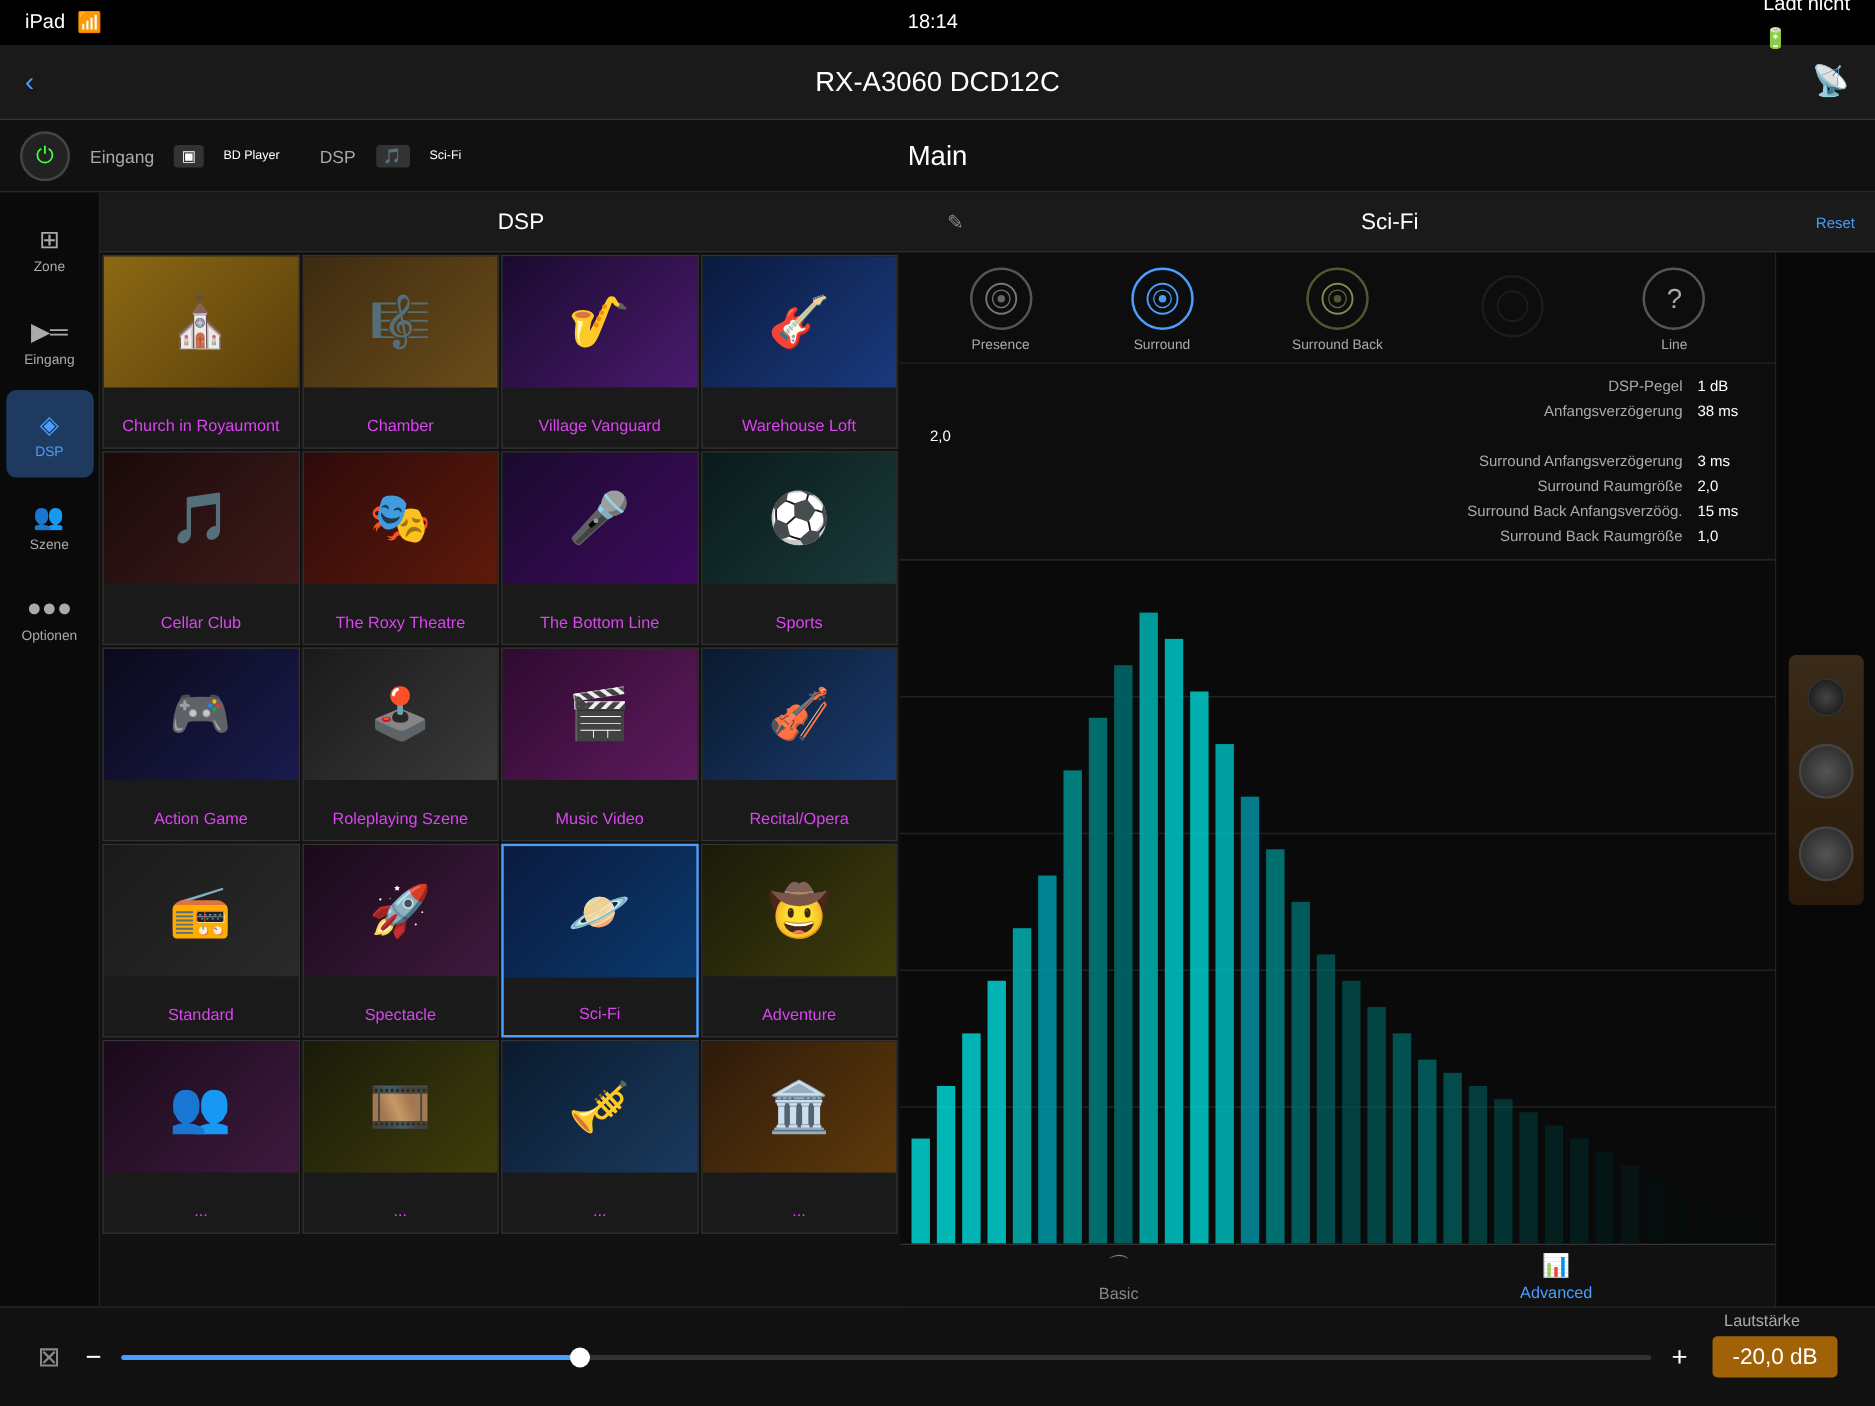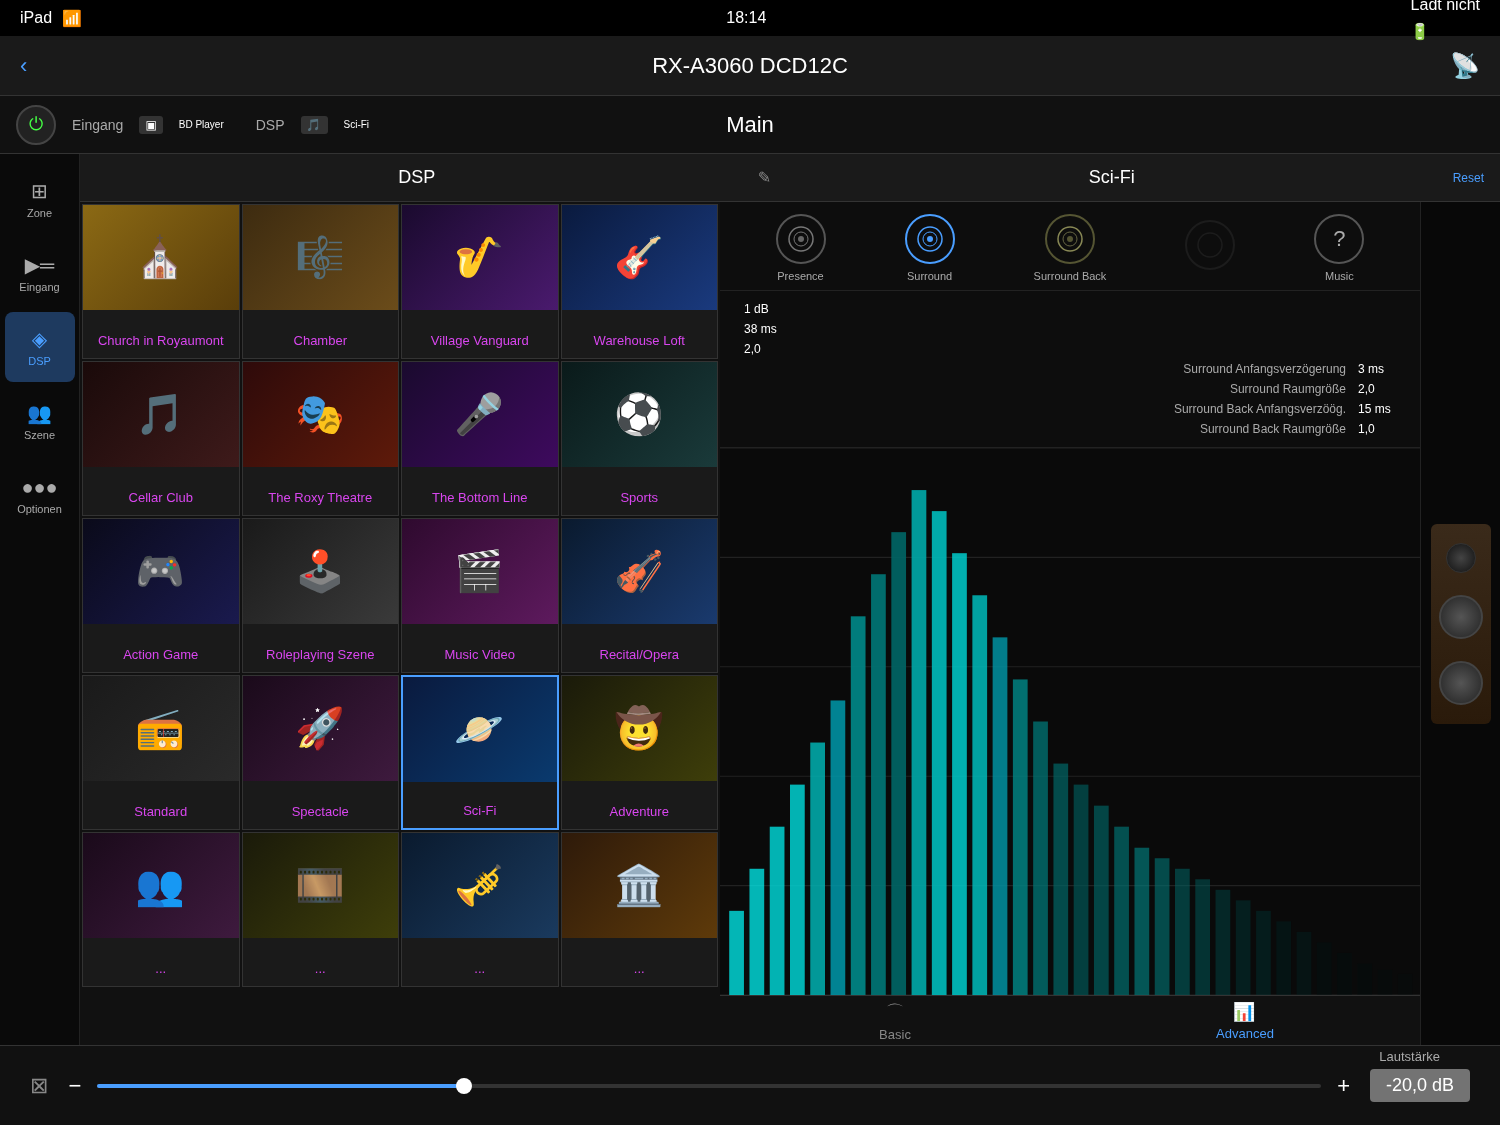--- a/index.html
+++ b/index.html
@@ -378,21 +378,21 @@
     .volume-knob {
       position: absolute;
       top: -6px;
       left: 30%;
       width: 16px; height: 16px;
       border-radius: 50%;
       background: #fff;
       transform: translateX(-50%);
     }
     .volume-db {
-      background: #737373;
+      background: #a16207;
       color: #fff;
       padding: 6px 12px;
       border-radius: 4px;
       font-size: 18px;
       font-weight: 500;
       min-width: 100px;
       text-align: center;
     }
     .lautstarke-label {
       position: absolute;
@@ -643,29 +643,31 @@
           <div class="speaker-ctrl">
             <div class="speaker-ring ring-disabled">
               <svg width="32" height="32" viewBox="0 0 32 32">
                 <ellipse cx="16" cy="16" rx="12" ry="12" fill="none" stroke="#333" stroke-width="1.5"></ellipse>
               </svg>
             </div>
             <span class="speaker-ctrl-label"></span>
           </div>
           <div class="speaker-ctrl">
             <div style="width:50px;height:50px;border:2px solid #555;border-radius:50%;display:flex;align-items:center;justify-content:center;font-size:22px;color:#aaa">?</div>
-            <span class="speaker-ctrl-label">Music</span>
+            <span class="speaker-ctrl-label">Line</span>
           </div>
         </div>
 
         <div class="dsp-settings" id="settings-table">
         <div class="setting-row">
+    <span class="setting-name">DSP-Pegel</span>
     <span class="setting-value">1 dB</span>
   </div>
             <div class="setting-row">
+    <span class="setting-name">Anfangsverzögerung</span>
     <span class="setting-value">38 ms</span>
   </div>
             <div class="setting-row">
     <span class="setting-value">2,0</span>
   </div>
             <div class="setting-row">
     <span class="setting-name">Surround Anfangsverzögerung</span>
     <span class="setting-value">3 ms</span>
   </div>
             <div class="setting-row">

